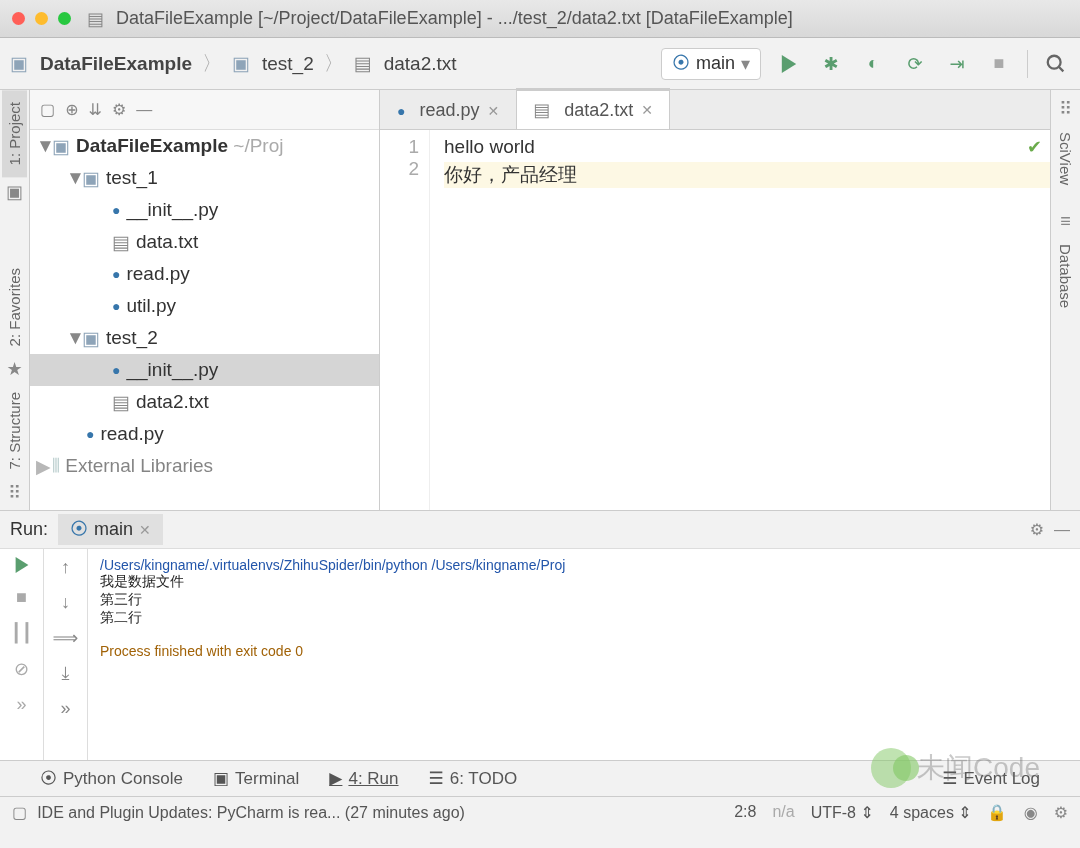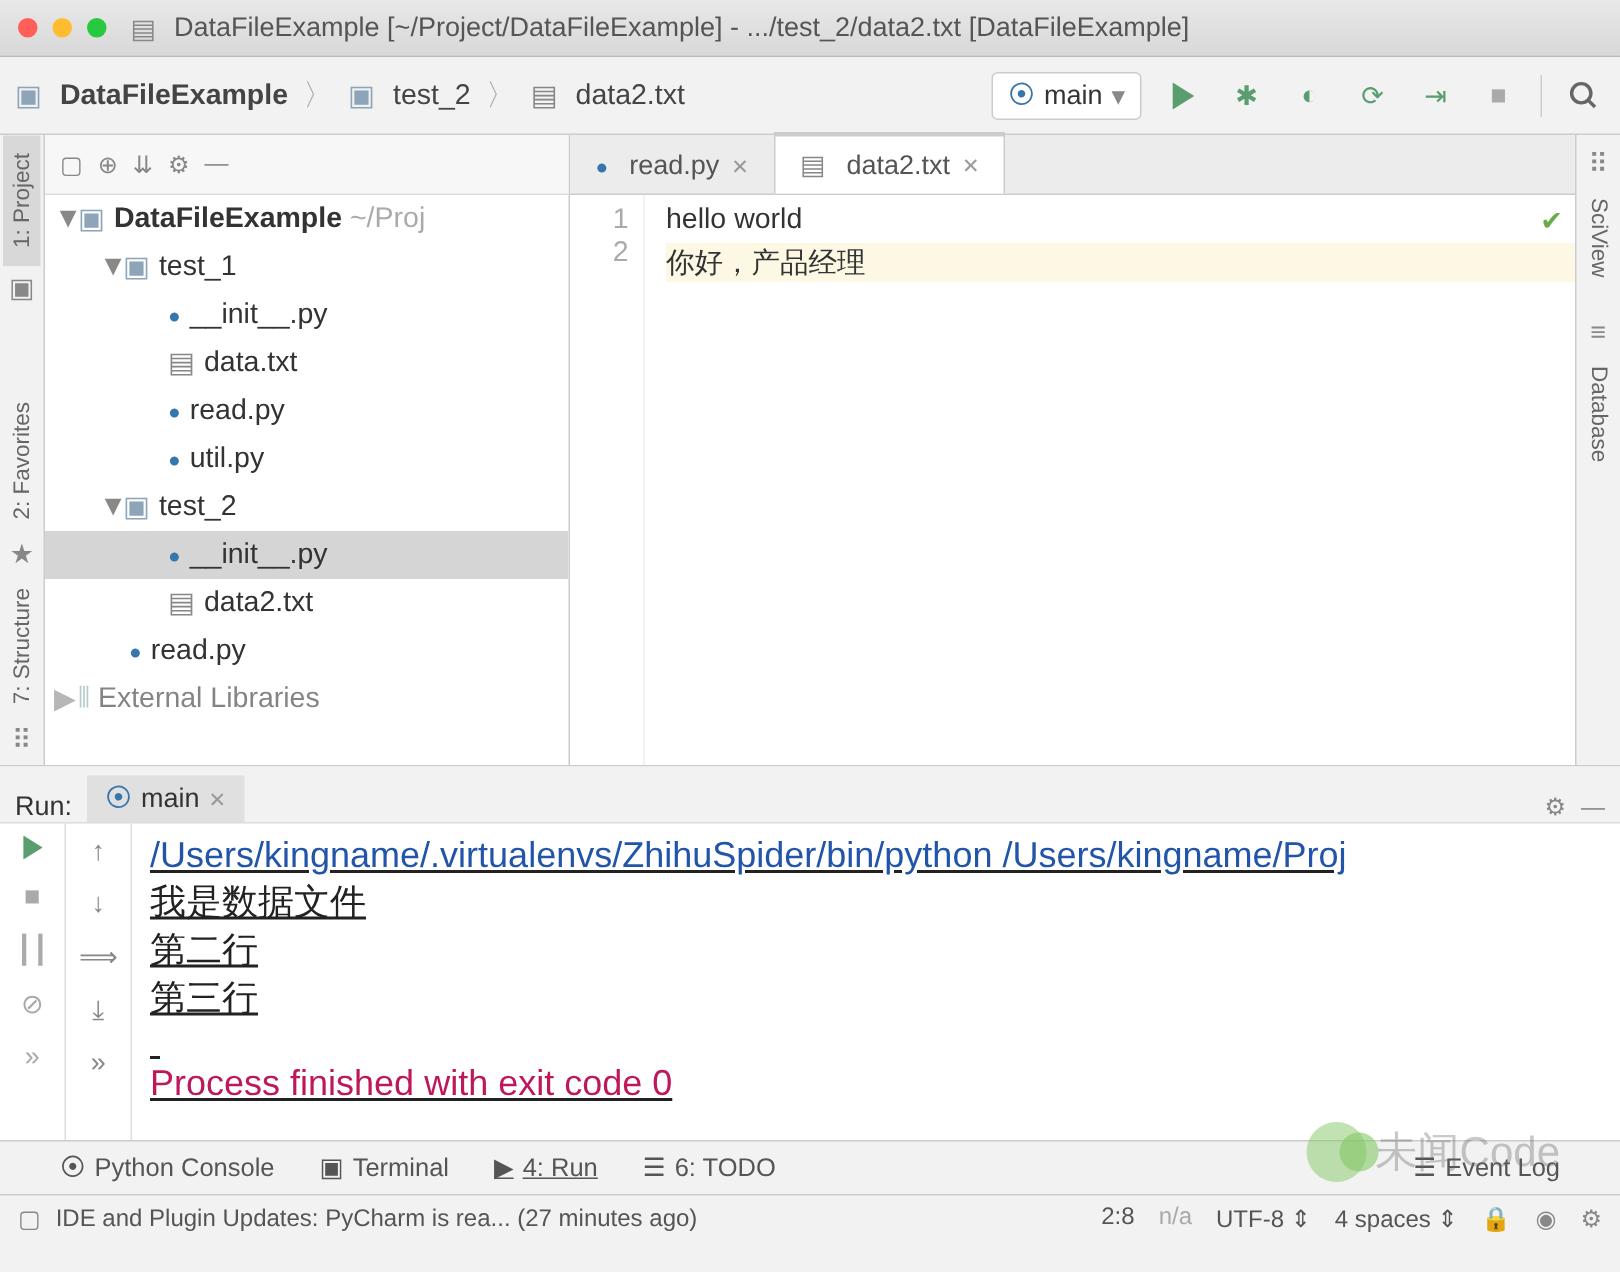--- a/index.html
+++ b/index.html
@@ -35,28 +35,28 @@
 .tab { padding: 8px 16px; display: flex; align-items: center; gap: 8px; border: 1px solid transparent; border-bottom: none; cursor: pointer; font-size: 18px; color: #555; }
 .tab.active { background: #fff; border-color: #ccc; border-top: 3px solid #ccc; }
 .tab-close { color: #999; font-size: 14px; }
 .editor-body { flex: 1; display: flex; font-family: "Menlo", "Consolas", monospace; font-size: 19px; position:relative;}
 .gutter-nums { width: 50px; background: #fff; text-align: right; padding: 6px 10px 0 0; color: #aaa; border-right: 1px solid #eee; }
 .code-lines { flex: 1; padding: 6px 0 0 14px; }
 .code-line { height: 26px; }
 .code-line.hl { background: #fdf8e4; }
 .checkmark { position:absolute; right:8px; top:6px; color:#6aab4b; font-size:18px;}
 .run-panel { border-top: 1px solid #ccc; background: #fff; height: 250px; display: flex; flex-direction: column; }
-.run-header { height: 38px; display: flex; align-items: flex-end; background: #f2f2f2; border-bottom: 1px solid #ddd; padding: 0 10px; gap: 10px; }
+.run-header { height: 38px; display: flex; align-items: center; background: #f2f2f2; border-bottom: 1px solid #ddd; padding: 0 10px; gap: 10px; }
 .run-tab { background: #e0e0e0; padding: 5px 12px; display: flex; align-items: center; gap: 6px; font-size: 18px; }
 .run-body { flex: 1; display: flex; }
 .run-controls { width: 44px; border-right: 1px solid #ddd; display: flex; flex-direction: column; align-items: center; padding-top: 8px; gap: 14px; }
 .run-controls2 { width: 44px; border-right: 1px solid #ddd; display: flex; flex-direction: column; align-items: center; padding-top: 8px; gap: 14px; color:#888;}
-.console { flex: 1; font-family: "Menlo", monospace; font-size: 24px; padding: 8px 12px; color: #222; text-decoration: underline; }
+.console { flex: 1; font-family: "Menlo", monospace; font-size: 14px; padding: 8px 12px; color: #222; }
 .console .path { color: #2255aa; }
-.console .exit { color: #be185d; }
+.console .exit { color: #a16207; }
 .bottom-tabs { height: 36px; background: #f2f2f2; border-top: 1px solid #ccc; display: flex; align-items: center; padding: 0 40px; gap: 30px; font-size: 17px; color: #555; }
 .bottom-tab { display: flex; align-items: center; gap: 6px; cursor: pointer; }
 .bottom-tab.sel { text-decoration: underline; }
 .status-bar { height: 32px; background: #f2f2f2; border-top: 1px solid #ccc; display: flex; align-items: center; padding: 0 12px; font-size: 16px; color: #555; justify-content: space-between; }
 .status-right { display: flex; gap: 16px; align-items: flex-start; }
 .small-icon { color: #888; font-size: 16px; }
 .watermark { position: absolute; right: 40px; bottom: 60px; font-size: 28px; color: rgba(100,100,100,0.35); font-weight: 500; display:flex; align-items:center; gap:6px;}
 .watermark-circle{width:40px;height:40px;border-radius:50%;background:rgba(130,200,100,0.5);display:flex;align-items:center;justify-content:center;position:relative;}
 .watermark-circle::after{content:"";width:26px;height:26px;border-radius:50%;background:rgba(130,200,100,0.6);position:absolute;left:22px;}
 svg { display: block; }
@@ -237,22 +237,22 @@
     <div class="run-controls2">
       <div>↑</div>
       <div>↓</div>
       <div>⟹</div>
       <div>⤓</div>
       <div>»</div>
     </div>
     <div class="console">
       <div class="path">/Users/kingname/.virtualenvs/ZhihuSpider/bin/python /Users/kingname/Proj</div>
       <div>我是数据文件</div>
+      <div>第三行</div>
       <div>第二行</div>
-      <div>第三行</div>
       <div>&nbsp;</div>
       <div class="exit">Process finished with exit code 0</div>
     </div>
   </div>
 </div>
 
 <div class="bottom-tabs">
   <div class="bottom-tab">
       <span>⦿</span>
       <span>Python Console</span>

